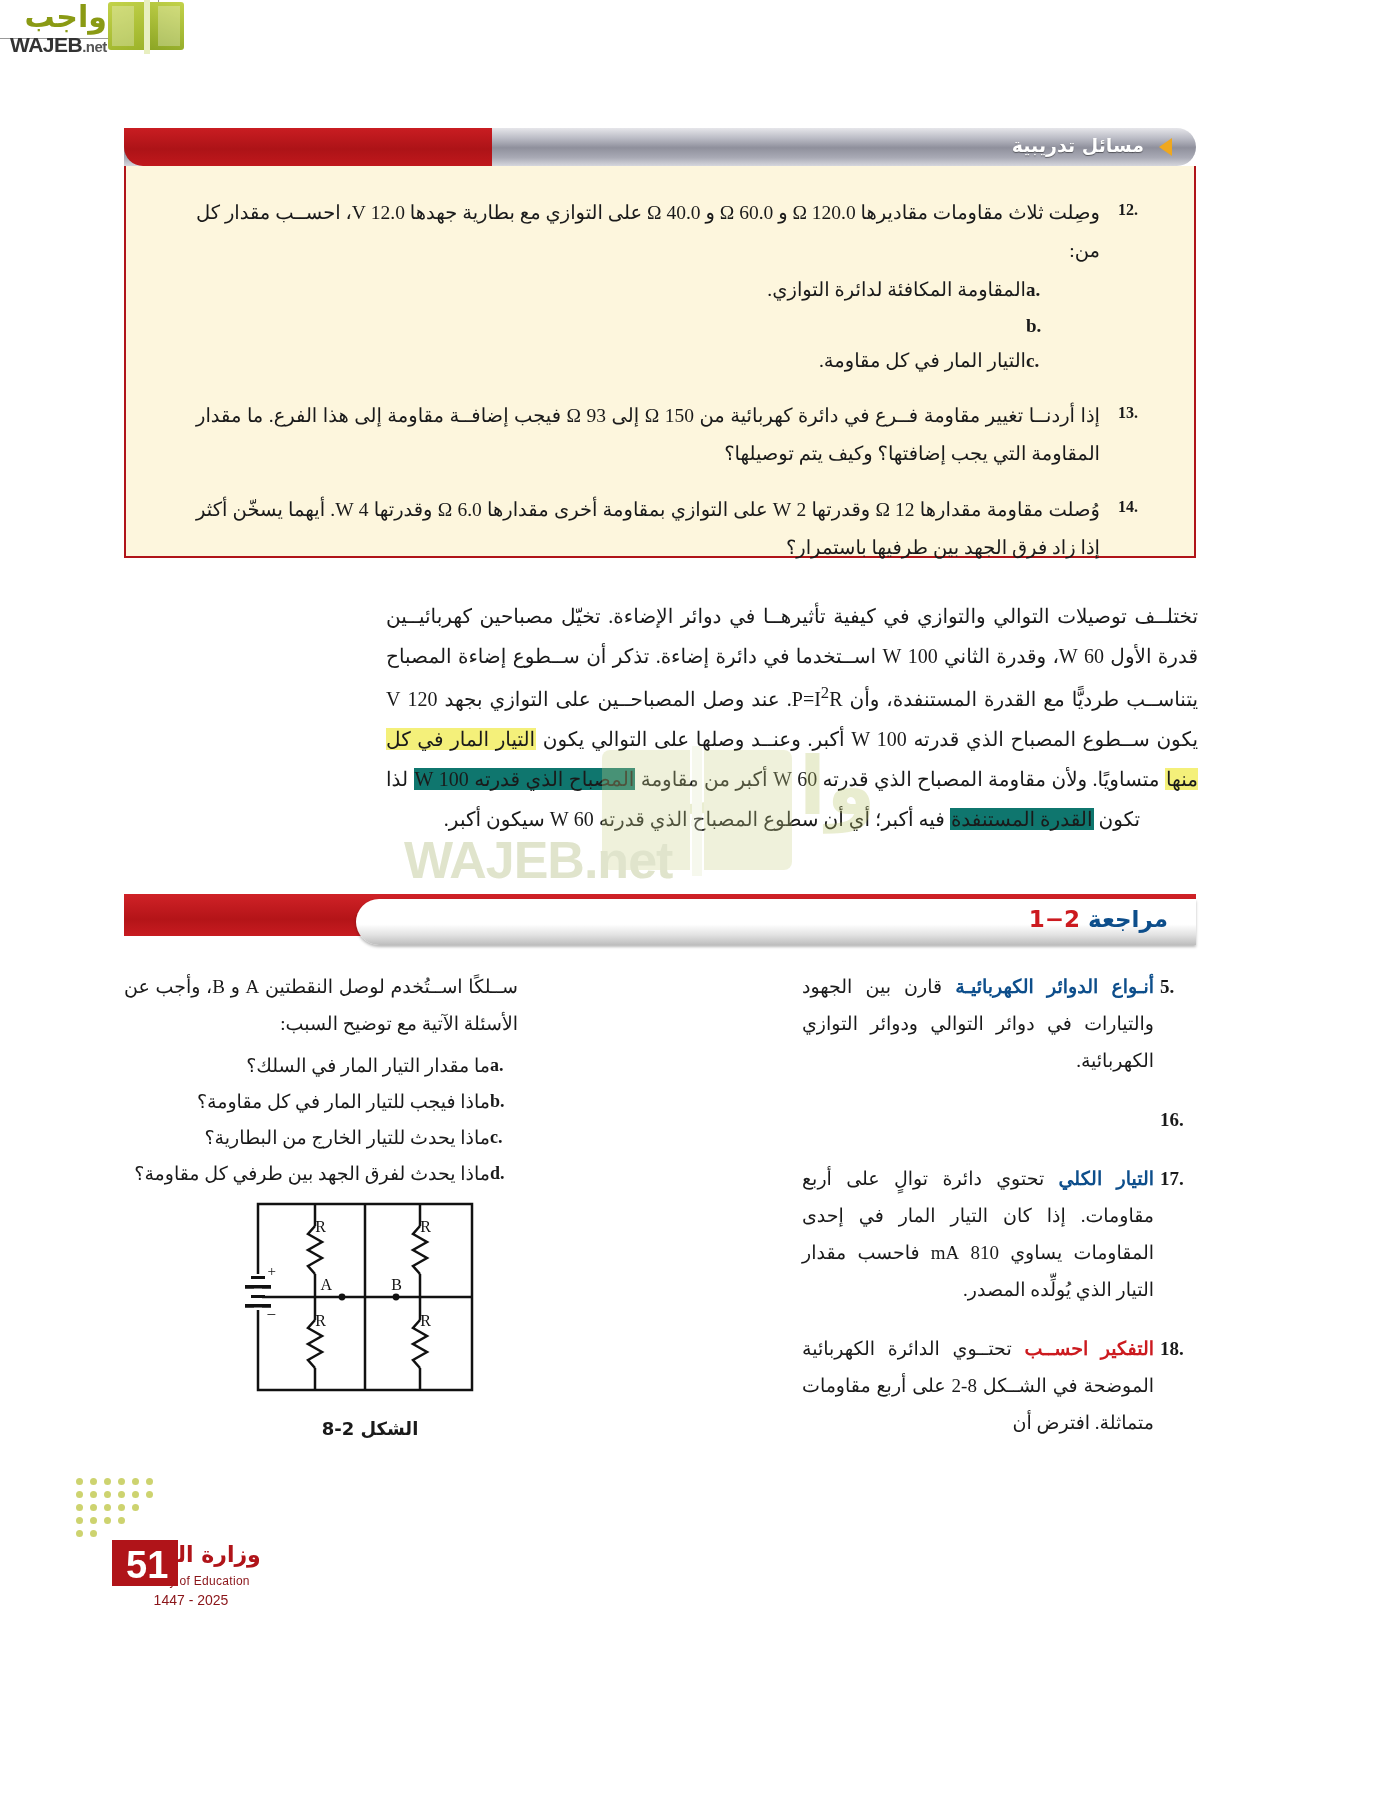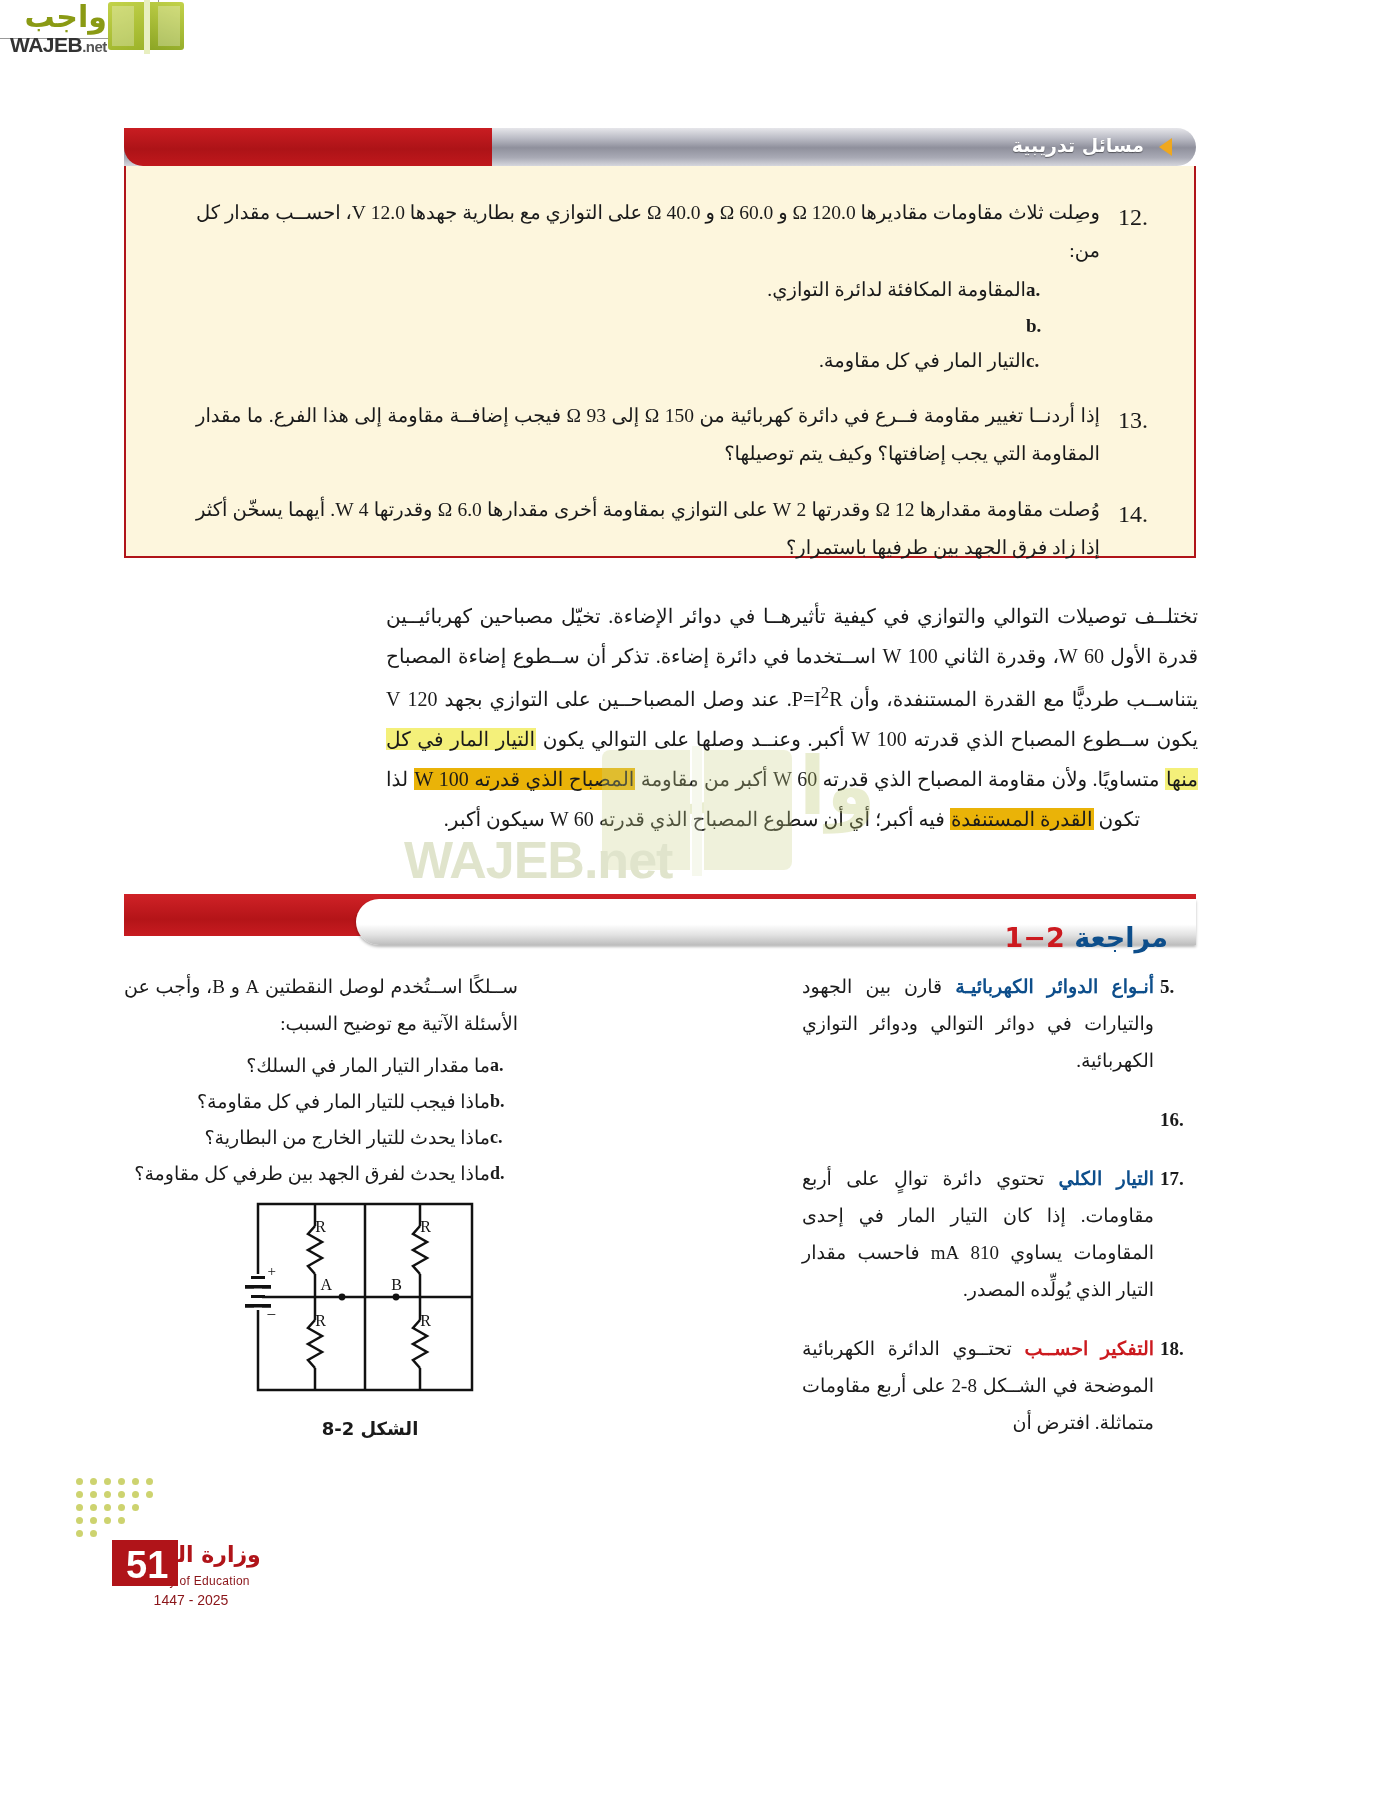--- a/index.html
+++ b/index.html
@@ -154,23 +154,23 @@
   }
   .q-row {
     display: flex;
     direction: rtl;
     margin-bottom: 14px;
   }
   .q-num {
     flex: 0 0 auto;
     width: 40px;
     font-family: "Liberation Serif", serif;
-    font-weight: normal;
-    font-size: 24px;
-    text-align: right;
+    font-weight: bold;
+    font-size: 16px;
+    text-align: center;
     padding-left: 8px;
     direction: ltr;
   }
   .q-body { flex: 1 1 auto; margin-left: 24px; }
   .q-body p { margin: 0; }
   .sub-list { margin: 2px 0 0 0; padding: 0; list-style: none; }
   .sub-row {
     display: flex;
     direction: rtl;
     padding-right: 44px;
@@ -191,21 +191,21 @@
     position: absolute;
     left: 386px;
     top: 596px;
     width: 812px;
     font-size: 20px;
     line-height: 2.0;
     text-align: justify;
     text-align-last: center;
   }
   .hl-yellow { background: #f4f07a; padding: 0 1px; }
-  .hl-green  { background: #eab308; padding: 0 1px; }
+  .hl-green  { background: #0f766e; padding: 0 1px; }
 
   
   .watermark {
     position: absolute;
     left: 380px;
     top: 740px;
     width: 560px;
     height: 190px;
     opacity: 0.30;
     pointer-events: none;
@@ -255,23 +255,23 @@
   .rh-white {
     position: absolute;
     right: 0; top: 5px;
     width: 840px; height: 46px;
     background: linear-gradient(to bottom,#ffffff 0%, #ffffff 55%, #e2e2e2 78%, #bdbdbd 100%);
     border-radius: 23px 0 0 23px;
     box-shadow: 0 2px 3px rgba(0,0,0,0.28);
   }
   .rh-title {
     position: absolute;
-    right: 28px; top: 28px;
+    right: 28px; top: 12px;
     font-family: "DejaVu Sans", sans-serif;
-    font-size: 27px;
+    font-size: 23px;
     font-weight: bold;
     direction: rtl;
   }
   .rh-title .t-ar { color: #0d4e8b; }
   .rh-title .t-num { color: #cc1a1f; }
 
   
   .col-right {
     position: absolute;
     right: 200px;

